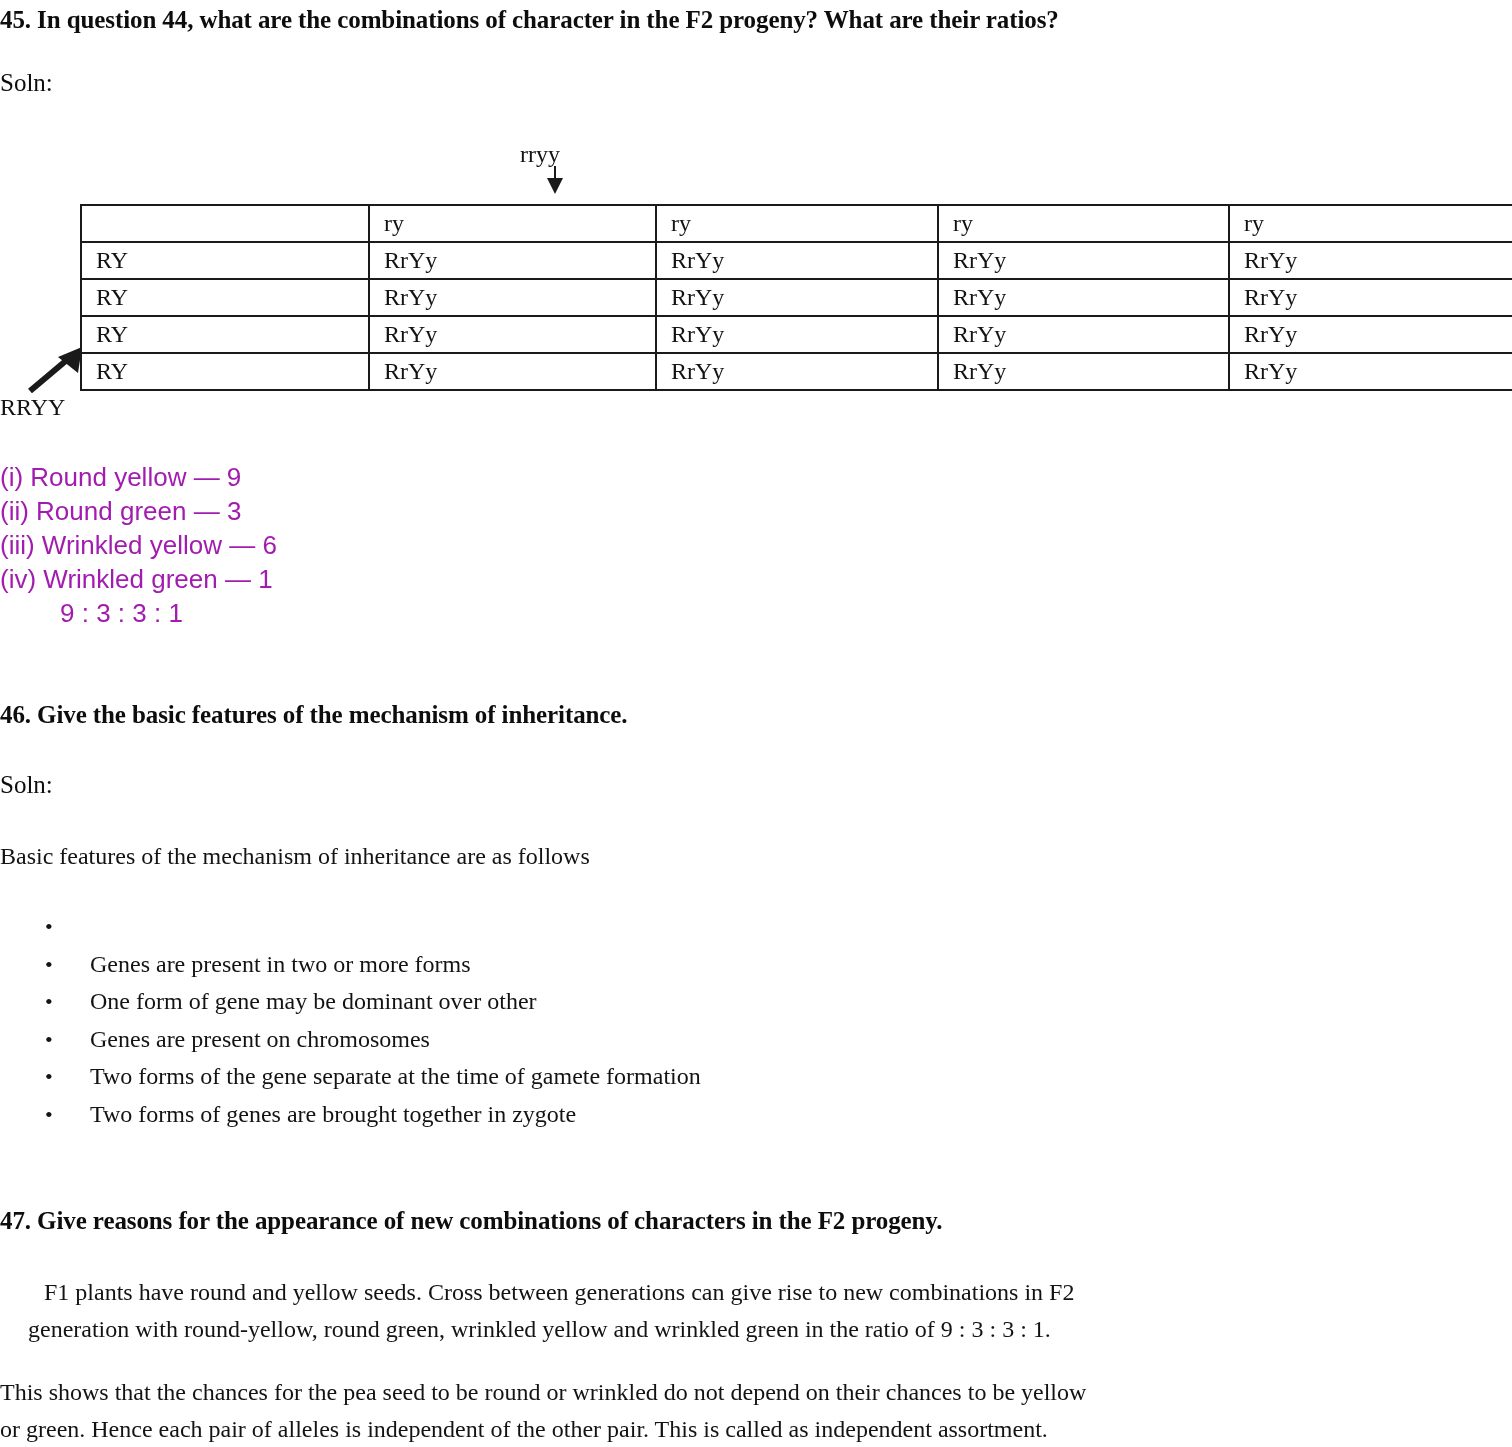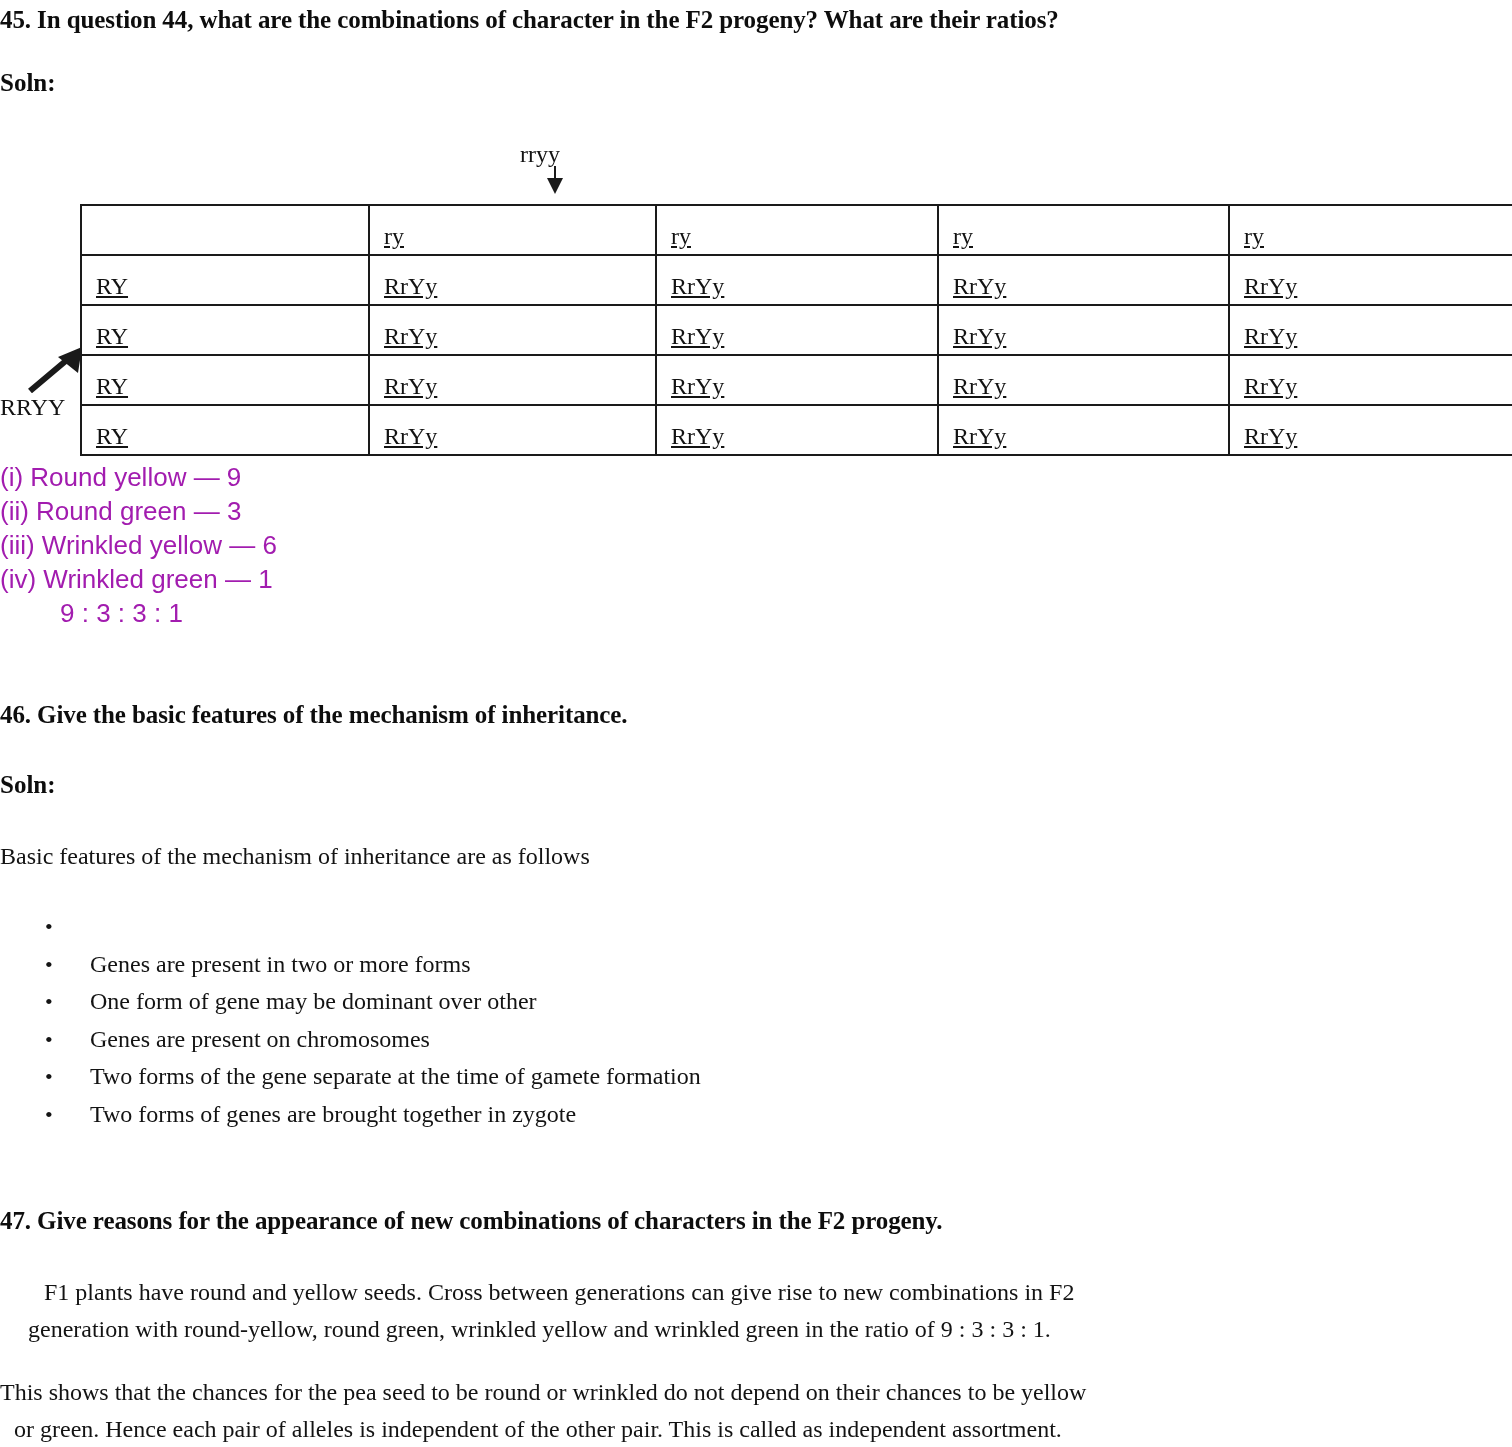--- a/index.html
+++ b/index.html
@@ -27,21 +27,21 @@
     position: absolute;
     font-weight: bold;
     font-size: 25px;
     line-height: 30px;
     letter-spacing: -0.1px;
     white-space: nowrap;
     color: #0d0d0d;
   }
   .soln {
     position: absolute;
-    font-weight: bold;
+    font-weight: normal;
     font-size: 25px;
     line-height: 30px;
     color: #0d0d0d;
   }
   .para {
     position: absolute;
     font-size: 24px;
     line-height: 37px;
     color: #131313;
   }
@@ -55,26 +55,25 @@
   }
   table.punnett {
     border-collapse: collapse;
     table-layout: fixed;
     width: 1440px;
     border: 2px solid #1a1a1a;
   }
   table.punnett td {
     border: 2px solid #1a1a1a;
     height: 33px;
-    padding: 13px 0 2px 14px;
+    padding: 0 0 2px 14px;
     font-size: 24px;
     line-height: 30px;
     vertical-align: middle;
     color: #131313;
-    text-decoration: underline;
   }
   table.punnett col.c0 { width: 288px; }
   table.punnett col.c1 { width: 287px; }
   table.punnett col.c2 { width: 282px; }
   table.punnett col.c3 { width: 291px; }
   table.punnett col.c4 { width: 292px; }
 
   
   .gamete-top {
     position: absolute;
@@ -264,15 +263,15 @@
       <span class="bullet-text">Two forms of genes are brought together in zygote</span>
     </div>
   </div>
 
   <div class="q-heading" style="left:0px; top:1206px;">47. Give reasons for the appearance of new combinations of characters in the F2 progeny.</div>
 
   <div class="para" style="left:0px; top:1274px;padding-left:44px;">F1 plants have round and yellow seeds. Cross between generations can give rise to new combinations in F2</div>
   <div class="para" style="left:0px; top:1311px;margin-left:28px;">generation with round-yellow, round green, wrinkled yellow and wrinkled green in the ratio of 9 : 3 : 3 : 1.</div>
 
   <div class="para" style="left:0px; top:1374px;">This shows that the chances for the pea seed to be round or wrinkled do not depend on their chances to be yellow</div>
-  <div class="para" style="left:0px; top:1411px;margin-left:14px;">or green. Hence each pair of alleles is independent of the other pair. This is called as independent assortment.</div>
+  <div class="para" style="left:0px; top:1411px;">or green. Hence each pair of alleles is independent of the other pair. This is called as independent assortment.</div>
 
 </div>
 
 </body></html>

